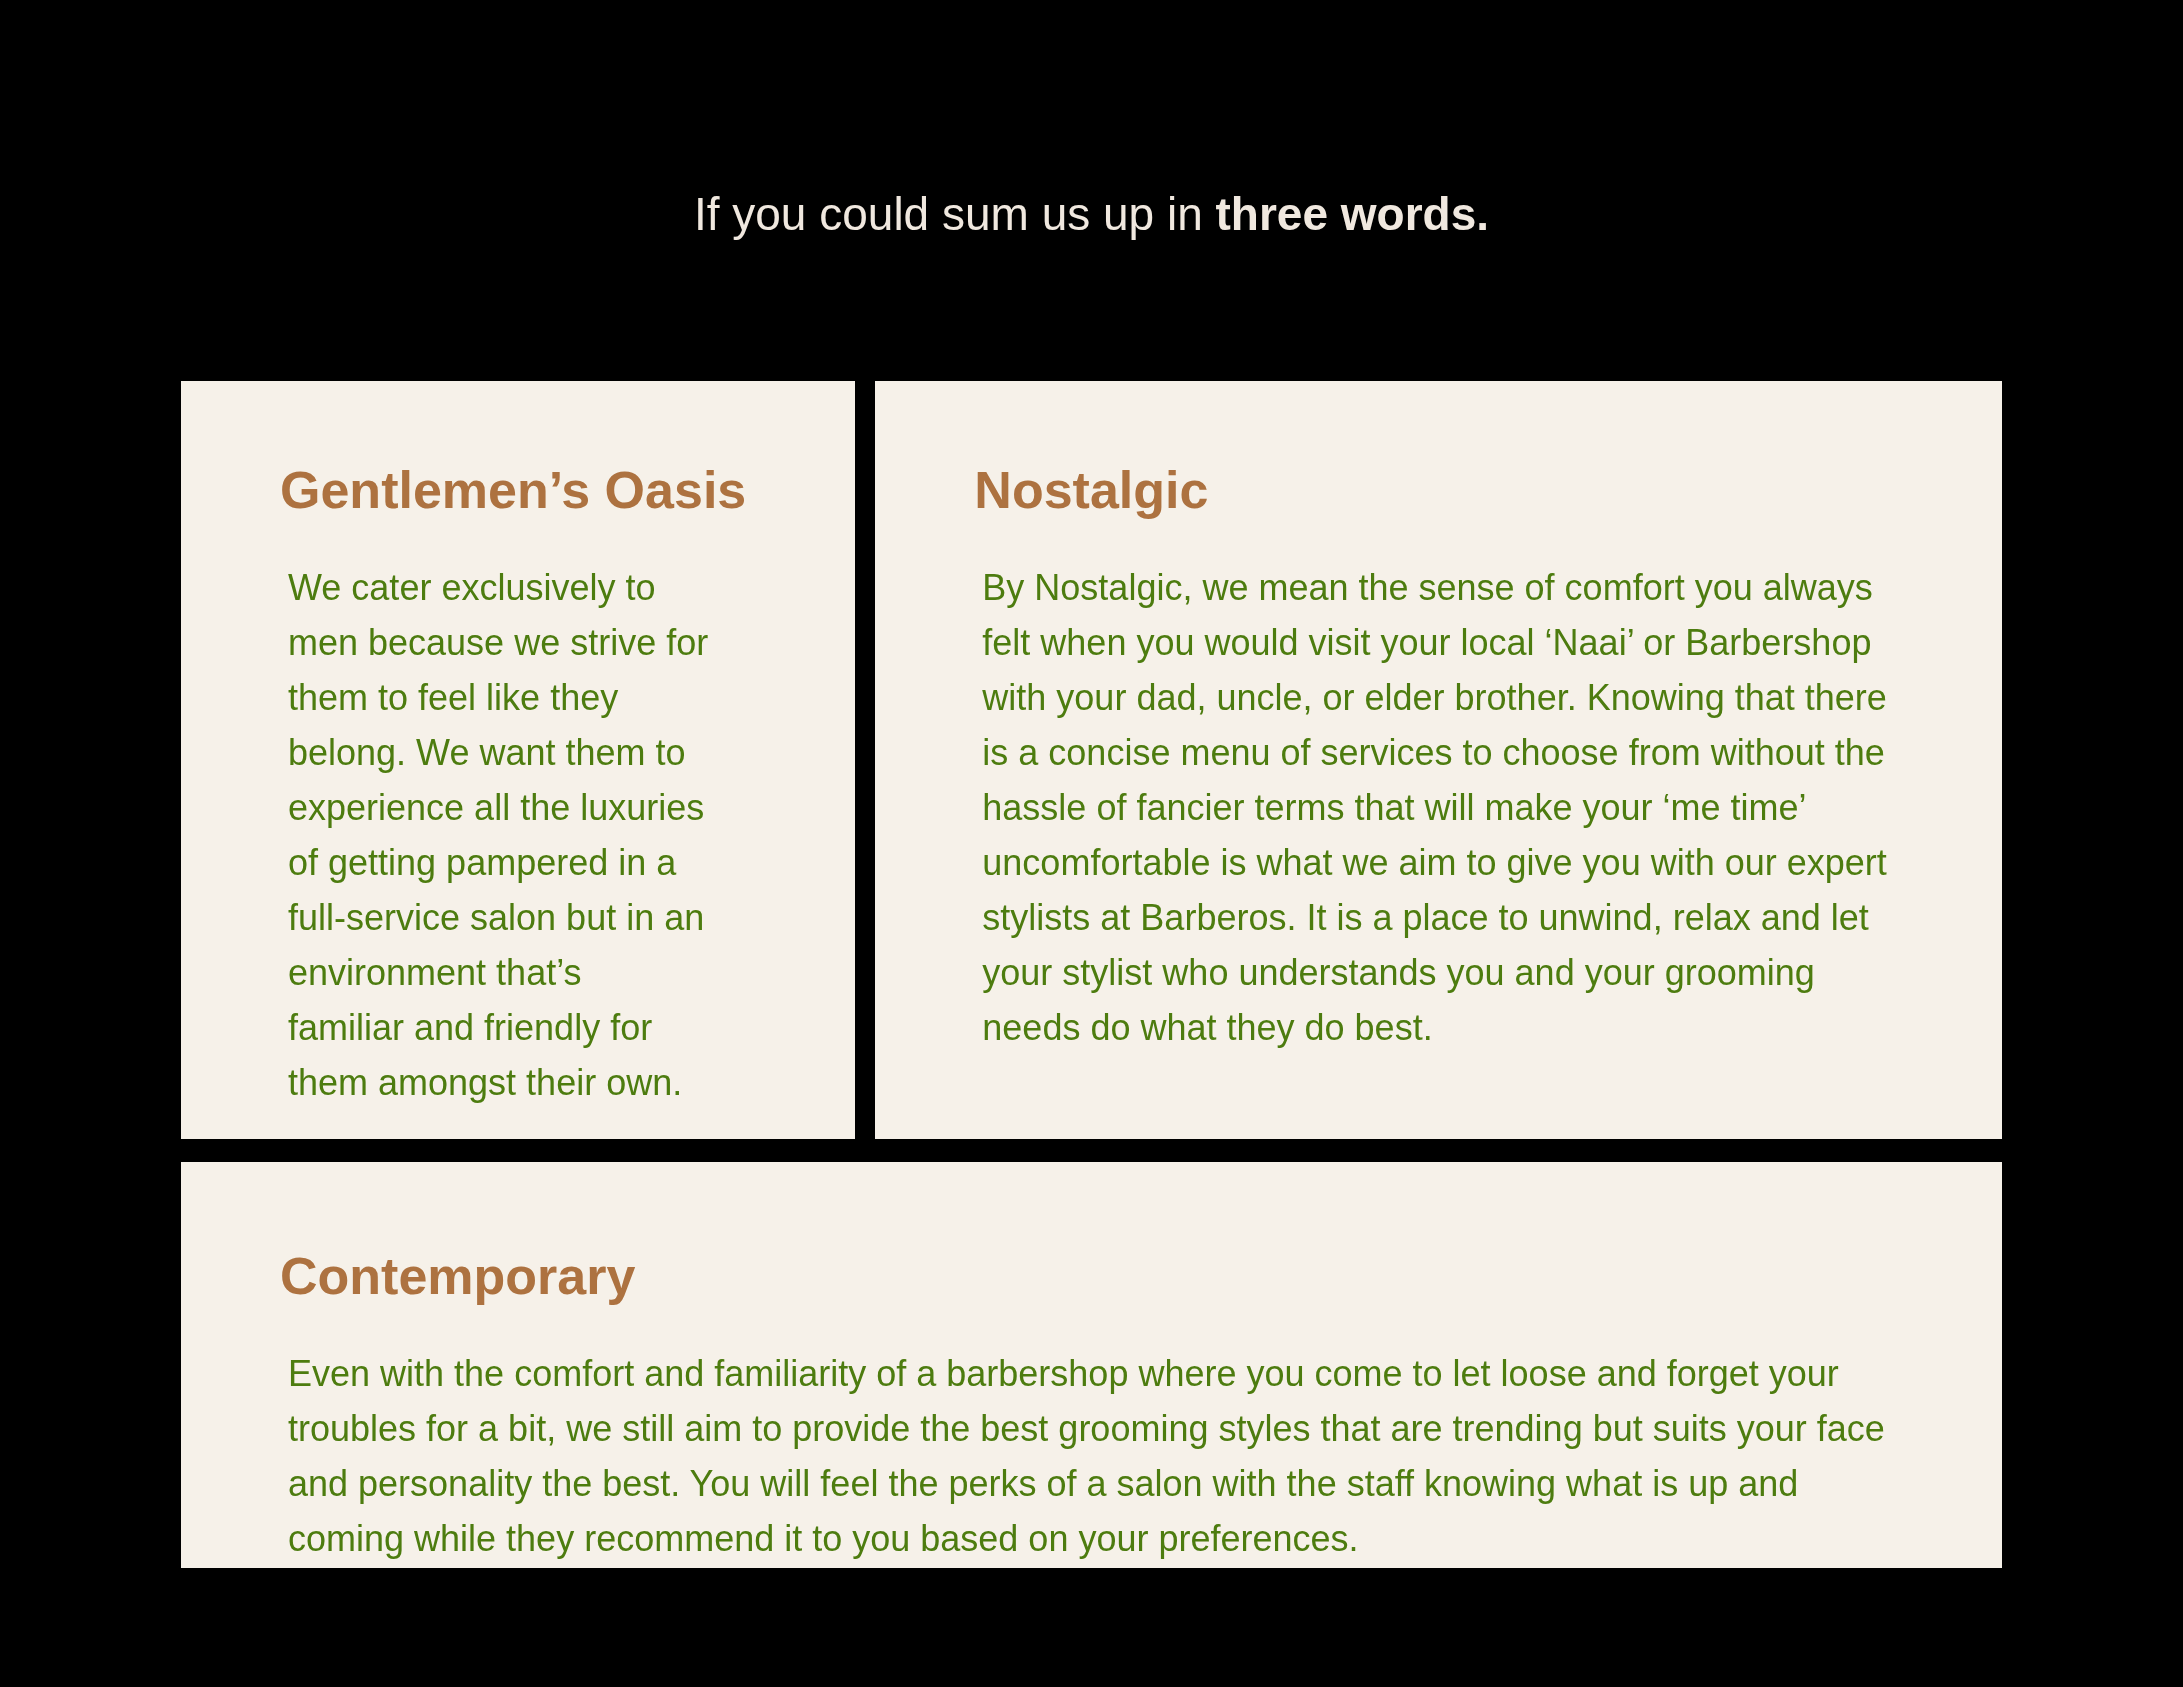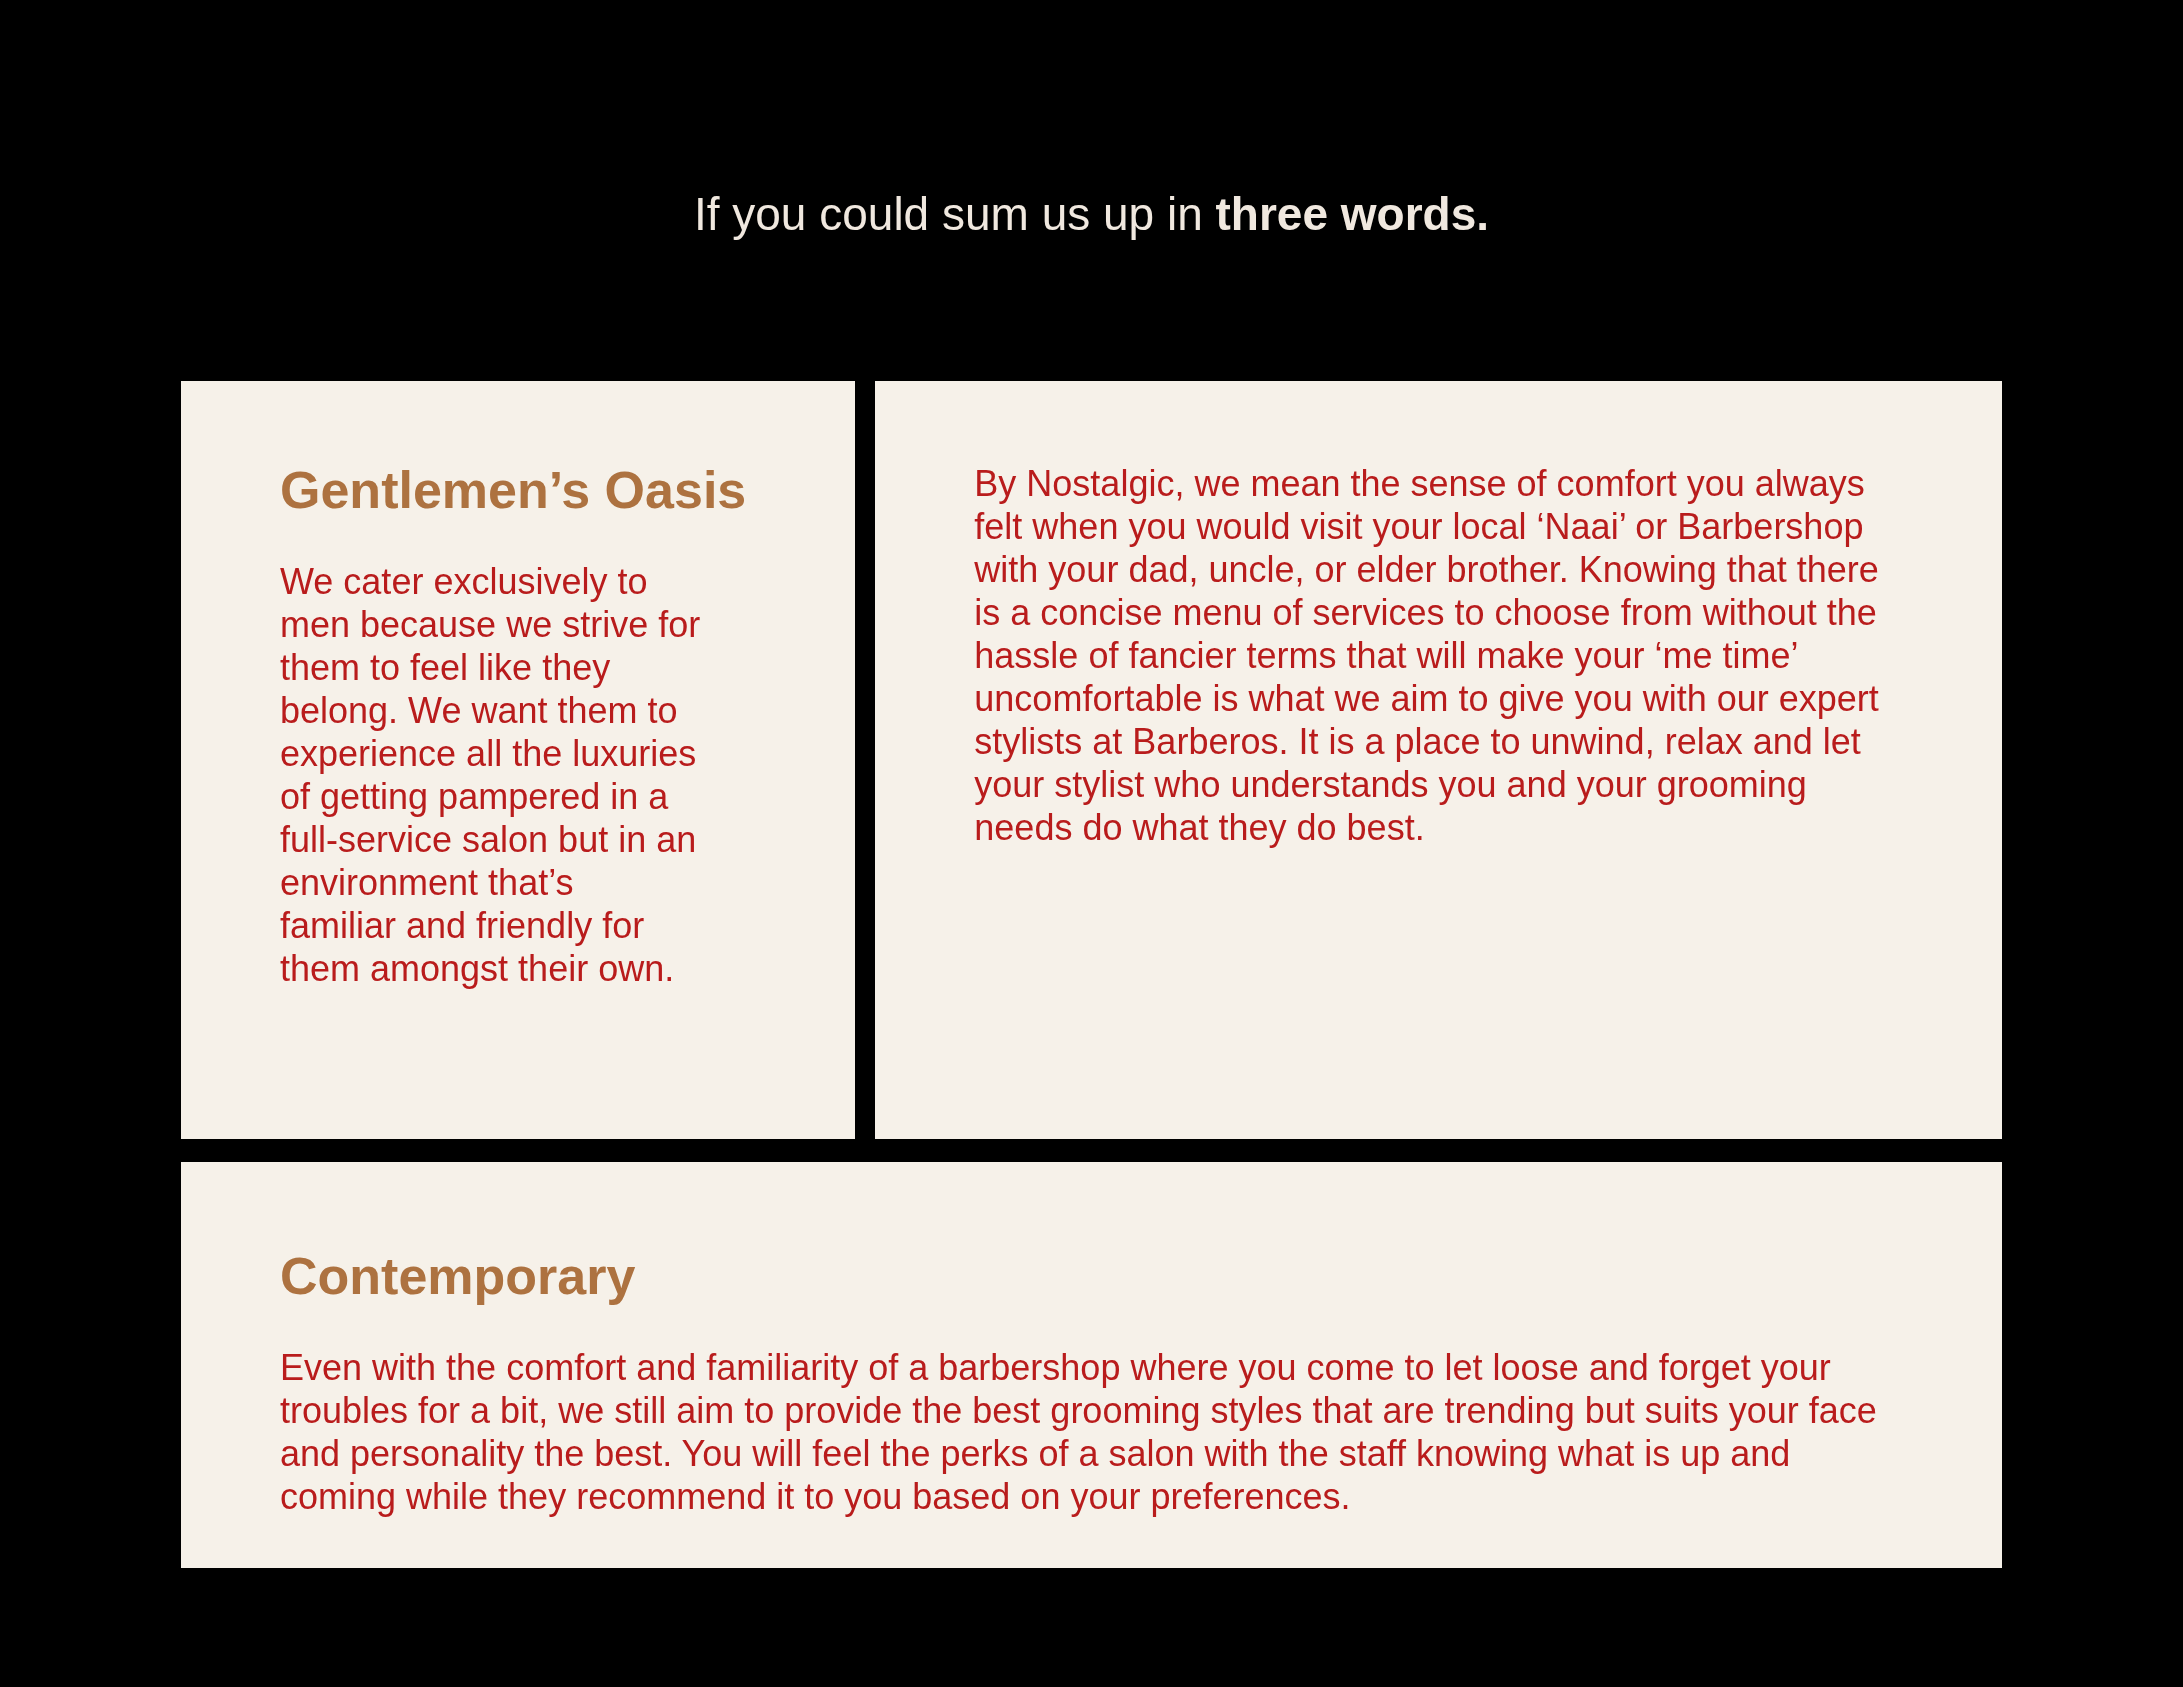--- a/index.html
+++ b/index.html
@@ -63,25 +63,25 @@
   }
   .card h2 {
     margin: 0 0 41px 0;
     font-size: 52px;
     line-height: 57px;
     font-weight: 700;
     color: #ad7240;
     letter-spacing: 0;
   }
   .card p {
-    margin: 0;
+    margin: 8px;
     font-size: 36px;
-    line-height: 43px;
+    line-height: 55px;
     font-weight: 400;
-    color: #b91c1c;
+    color: #4d7c0f;
     white-space: pre-line;
     letter-spacing: 0;
   }
 </style>
 </head>
 <body>
 
 <div class="canvas">
 
   <h1 class="title"><span>If you could sum us up in </span><span class="emphasis">three words.</span></h1>
@@ -97,20 +97,21 @@
 belong. We want them to
 experience all the luxuries
 of getting pampered in a
 full-service salon but in an
 environment that’s
 familiar and friendly for
 them amongst their own.</p>
       </section>
 
       <section class="card card-wide">
+        <h2>Nostalgic</h2>
         <p>By Nostalgic, we mean the sense of comfort you always
 felt when you would visit your local ‘Naai’ or Barbershop
 with your dad, uncle, or elder brother. Knowing that there
 is a concise menu of services to choose from without the
 hassle of fancier terms that will make your ‘me time’
 uncomfortable is what we aim to give you with our expert
 stylists at Barberos. It is a place to unwind, relax and let
 your stylist who understands you and your grooming
 needs do what they do best.</p>
       </section>

